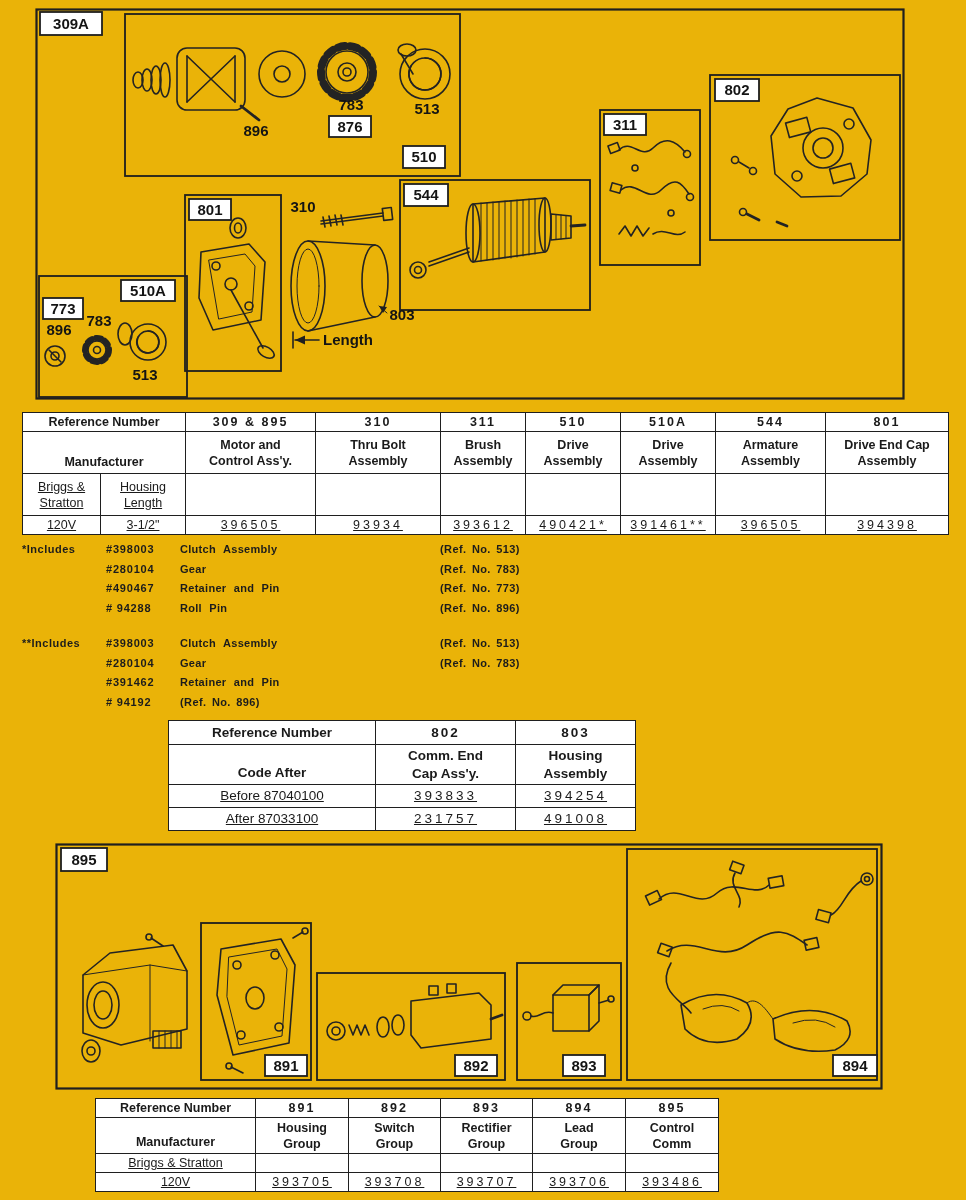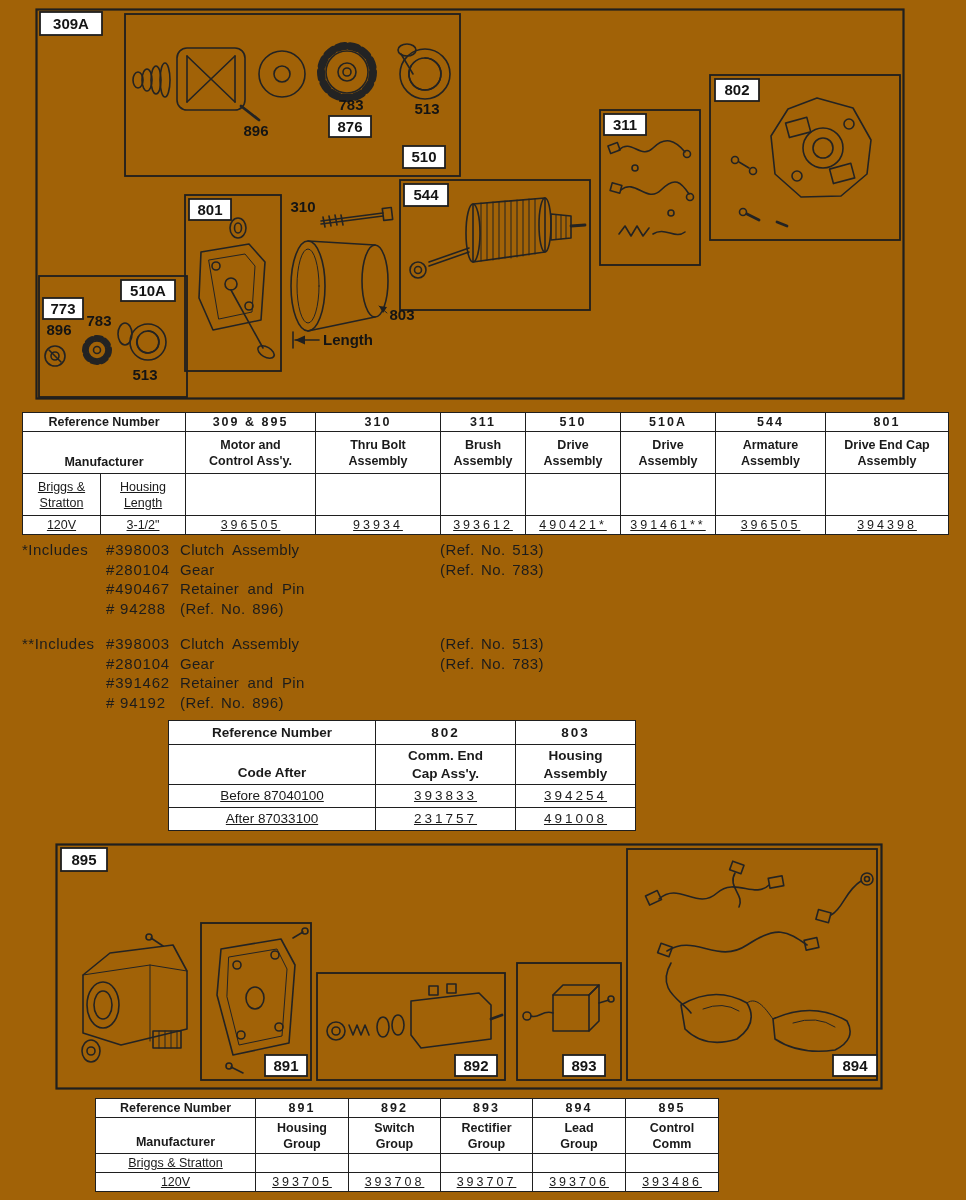--- a/index.html
+++ b/index.html
@@ -1,32 +1,32 @@
 <!DOCTYPE html>
 <html><head>
 <meta charset="utf-8">
 <style>
   html,body{margin:0;padding:0;}
   body{width:966px;height:1200px;background:#ffffff;font-family:"Liberation Sans",sans-serif;color:#1a1a1a;}
-  .page{position:relative;width:966px;height:1200px;background:#a16207;overflow:hidden;}
+  .page{position:relative;width:966px;height:1200px;background:#eab308;overflow:hidden;}
   .abs{position:absolute;}
 
   
   table.pt{border-collapse:collapse;background:#fff;table-layout:fixed;}
   table.pt th,table.pt td{border:1.5px solid #1f1f1f;text-align:center;vertical-align:middle;padding:1px 2px;font-size:12.5px;line-height:1.28;overflow:hidden;}
   table.pt th{font-weight:bold;}
   table.pt td{font-weight:normal;text-decoration:underline;}
   table.t14 th,table.t14 td{font-size:13.5px;}
   .pre{white-space:pre-line;}
   .vbottom{vertical-align:bottom !important;padding-bottom:3px !important;}
   .sp2{letter-spacing:2px;}
   .sp3{letter-spacing:3px;}
 
   
-  .fn{font-size:15px;color:#1c1c1c;}
+  .fn{font-size:11px;color:#1c1c1c;font-weight:bold;}
   .fn-row{display:grid;grid-template-columns:84px 74px 260px auto;line-height:19.5px;}
   .fn-prefix{letter-spacing:0.5px;}
   .fn-part{letter-spacing:0.8px;}
   .fn-desc{word-spacing:4px;letter-spacing:0.3px;}
   .fn-ref{letter-spacing:0.4px;word-spacing:2px;}
 
   
   svg{display:block;}
   .frame{fill:none;stroke:#1f1f1f;stroke-width:2.2;}
   .bx{fill:none;stroke:#1f1f1f;stroke-width:1.8;}
@@ -287,24 +287,26 @@
     <div class="fn-row">
       <span class="fn-prefix"></span>
       <span class="fn-part">#280104</span>
       <span class="fn-desc">Gear</span>
       <span class="fn-ref">(Ref. No. 783)</span>
     </div>
     <div class="fn-row">
       <span class="fn-prefix"></span>
       <span class="fn-part">#490467</span>
       <span class="fn-desc">Retainer and Pin</span>
+      <span class="fn-ref">(Ref. No. 773)</span>
     </div>
     <div class="fn-row">
       <span class="fn-prefix"></span>
       <span class="fn-part"># 94288</span>
+      <span class="fn-desc">Roll Pin</span>
       <span class="fn-ref">(Ref. No. 896)</span>
     </div>
   </div>
 
   <div class="fn abs" style="left:22px;top:634px;width:700px;">
     <div class="fn-row">
       <span class="fn-prefix">**Includes</span>
       <span class="fn-part">#398003</span>
       <span class="fn-desc">Clutch Assembly</span>
       <span class="fn-ref">(Ref. No. 513)</span>

